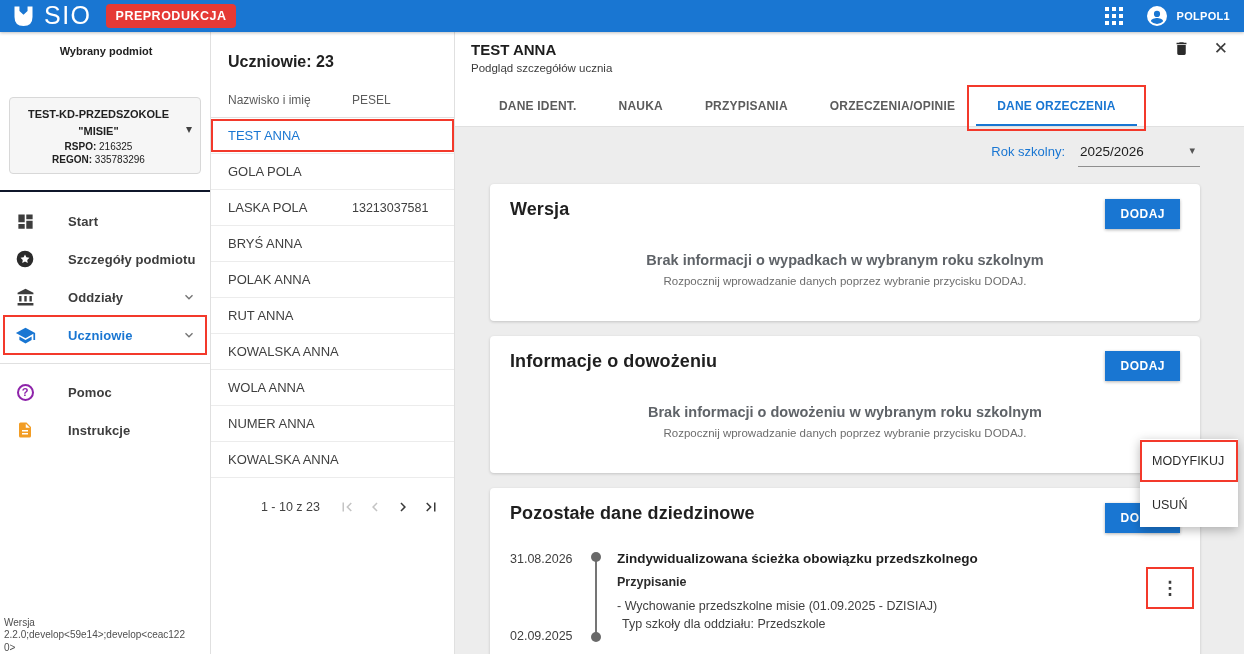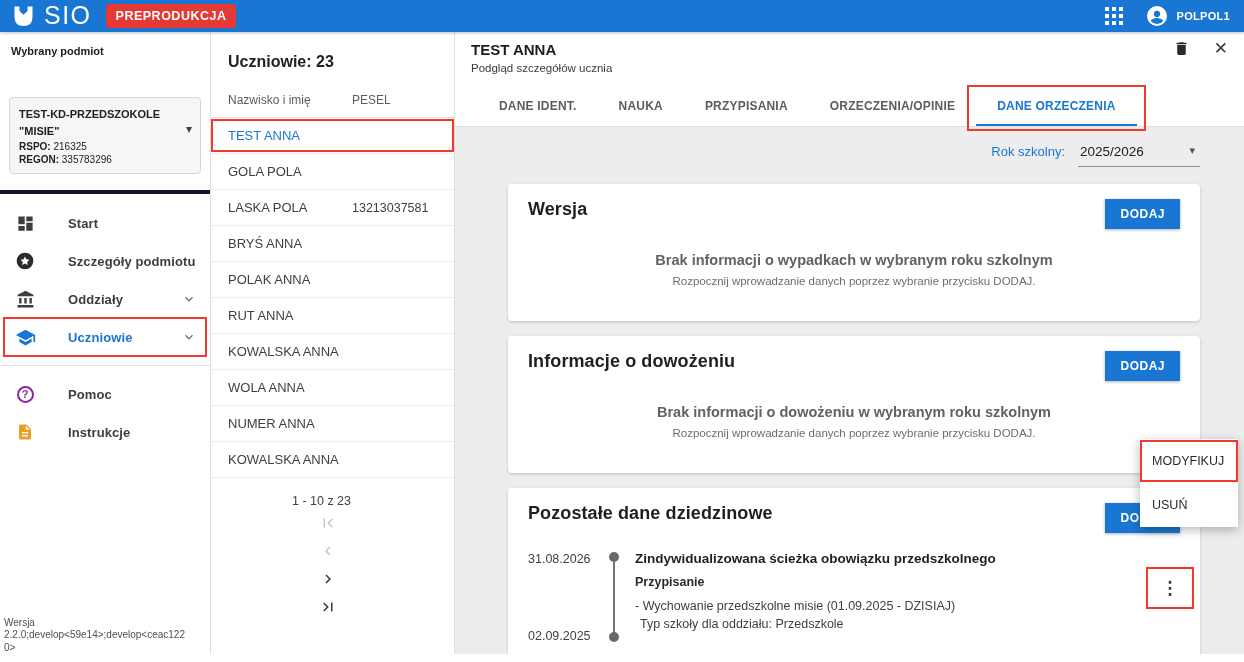--- a/index.html
+++ b/index.html
@@ -14,21 +14,21 @@
   .topbar-right { margin-left: auto; display: flex; align-items: center; gap: 22px; }
   .apps-btn { display: flex; cursor: pointer; }
   .user { display: flex; align-items: center; gap: 8px; cursor: pointer; }
   .user-name { color: #fff; font-size: 11px; font-weight: 700; letter-spacing: .3px; }
 
   
   .main { display: flex; height: 622px; }
 
   
   .sidebar { width: 211px; flex-shrink: 0; background: #fff; border-right: 1px solid #e0e0e0; position: relative; }
-  .entity-section { padding: 13px 9px 16px; border-bottom: 4px solid #0f172a; }
+  .entity-section { padding: 13px 9px 16px; border-bottom: 2px solid #0f172a; text-align: center; }
   .entity-label { font-size: 11px; font-weight: 700; color: #212121; margin: 0 0 9px 2px; }
   .entity-card { background: #f6f6f6; border: 1px solid #d8d8d8; border-radius: 4px; padding: 8px 22px 8px 9px; position: relative; cursor: pointer; margin-top: 40px; }
   .entity-name { font-size: 11px; font-weight: 700; line-height: 1.5; color: #212121; }
   .entity-meta { font-size: 10px; color: #212121; margin-top: 2px; }
   .entity-meta b { font-weight: 700; }
   .entity-caret { position: absolute; right: 8px; top: 24px; color: #424242; font-size: 12px; }
 
   .nav { padding-top: 10px; }
   .nav-item { height: 38px; display: flex; align-items: center; gap: 32px; padding: 0 14px; cursor: pointer; position: relative; }
   .nav-icon { width: 22px; display: flex; justify-content: center; align-items: center; flex-shrink: 0; }
@@ -41,39 +41,39 @@
 
   
   .list-col { width: 244px; flex-shrink: 0; background: #fff; border-right: 1px solid #e0e0e0; display: flex; flex-direction: column; }
   .list-title { font-size: 16px; font-weight: 700; color: #212121; padding: 21px 0 0 17px; }
   .list-header { display: flex; padding: 22px 12px 10px 17px; font-size: 12px; color: #5c5c5c; border-bottom: 1px solid #e0e0e0; }
   .col-name { width: 124px; }
   .list-row { height: 36px; display: flex; align-items: center; padding: 0 12px 0 17px; border-bottom: 1px solid #ececec; font-size: 13px; color: #3f3f3f; cursor: pointer; position: relative; }
   .row-name { width: 124px; }
   .row-pesel { flex: 1; font-size: 12.5px; }
   .list-row.selected .row-name { color: #1976d2; }
-  .pagination { display: flex; align-items: center; justify-content: flex-end; padding: 16px 10px 0 0; gap: 2px; flex-direction: column; }
+  .pagination { display: flex; align-items: center; justify-content: flex-end; padding: 16px 10px 0 0; gap: 2px; }
   .page-label { font-size: 12.5px; color: #424242; margin-right: 12px; }
   .pg-btn { background: none; border: none; width: 26px; height: 26px; display: flex; align-items: center; justify-content: center; cursor: pointer; }
   .pg-btn.disabled { cursor: default; }
 
   
   .detail { flex: 1; min-width: 0; display: flex; flex-direction: column; background: #ededed; position: relative; }
   .detail-header { background: #fff; padding: 9px 16px 0; border-bottom: 1px solid #e0e0e0; position: relative; }
   .detail-title { font-size: 15px; font-weight: 700; color: #1d1d1d; }
   .detail-subtitle { font-size: 11.5px; color: #3c3c3c; margin-top: 4px; }
   .header-icons { position: absolute; top: 7px; right: 16px; display: flex; align-items: center; gap: 24px; }
   .icon-btn { background: none; border: none; cursor: pointer; display: flex; align-items: center; }
   .close-x { font-size: 17px; color: #3c3c3c; line-height: 1; }
 
   .tabs { display: flex; margin-top: 13px; padding-left: 7px; }
   .tab { padding: 12px 21px 11px; font-size: 12px; font-weight: 700; letter-spacing: .2px; color: #5c5c5c; cursor: pointer; position: relative; border-bottom: 2px solid transparent; }
   .tab.active { color: #1976d2; border-bottom-color: #1976d2; }
 
-  .detail-body { flex: 1; padding: 0 44px 0 53px; overflow: hidden; }
+  .detail-body { flex: 1; padding: 0 44px 0 35px; overflow: hidden; }
   .year-row { display: flex; justify-content: flex-end; align-items: baseline; padding: 17px 0 2px; }
   .year-label { color: #1976d2; font-size: 13px; margin-right: 13px; }
   .year-select { display: inline-flex; align-items: flex-start; justify-content: space-between; min-width: 122px; border-bottom: 1px solid #8f8f8f; padding: 0 5px 7px 2px; font-size: 13.5px; color: #212121; cursor: pointer; }
   .sel-caret { color: #555; font-size: 11px; }
 
   .card { background: #fff; border-radius: 4px; box-shadow: 0 1px 3px rgba(0,0,0,.18); margin-top: 15px; padding: 15px 20px 16px; position: relative; }
   .card-head { display: flex; justify-content: space-between; align-items: flex-start; }
   .card-title { font-size: 18px; font-weight: 700; color: #1f1f1f; letter-spacing: .1px; }
   .btn-add { background: #1976d2; color: #fff; border: none; border-radius: 0; font-family: inherit; font-size: 12px; font-weight: 700; letter-spacing: .5px; padding: 8px 15px; cursor: pointer; box-shadow: 0 1px 3px rgba(0,0,0,.3); }
   .empty { text-align: center; padding: 23px 0 18px; }

